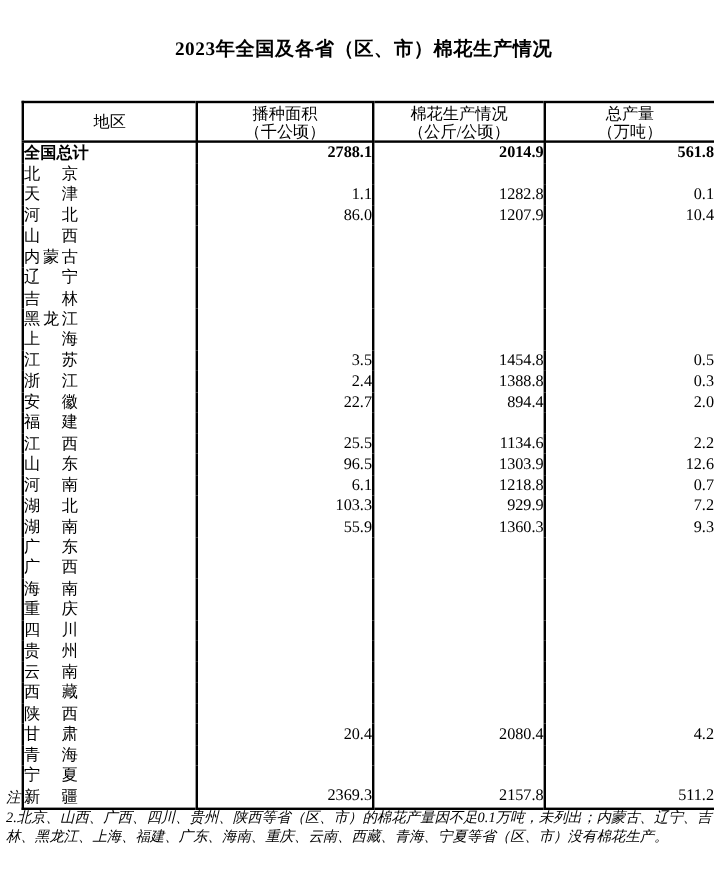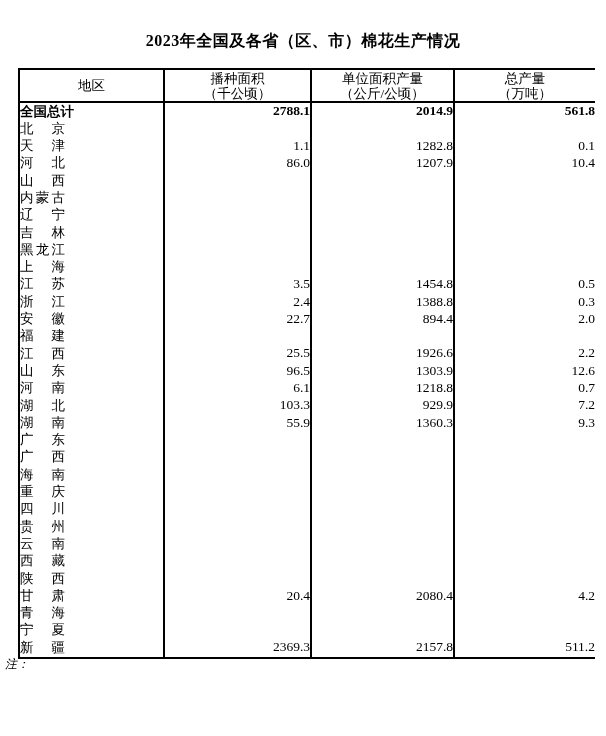--- a/index.html
+++ b/index.html
@@ -14,21 +14,21 @@
   .doc { position: relative; width: 503px; height: 736px; }
 
   .title {
     position: absolute; top: 31px; left: 0; width: 606px;
     text-align: center;
     font-size: 16px; font-weight: bold;
     letter-spacing: 0.5px;
   }
 
   table.stats {
-    position: absolute; top: 68px; left: 18px;
+    position: absolute; top: 84px; left: 18px;
     width: 576px;
     border-collapse: collapse;
     table-layout: fixed;
     border-top: 2px solid #000;
     border-bottom: 2px solid #000;
     border-left: 2px solid #000;
   }
   table.stats th, table.stats td {
     padding: 0;
     font-size: 13.5px;
@@ -81,21 +81,21 @@
     <thead>
       <tr>
         <th class="sep">
           <span>地区</span>
         </th>
         <th class="sep">
           <div>播种面积</div>
           <div>（千公顷）</div>
         </th>
         <th class="sep">
-          <div>单位面积产量</div>
+          <div>棉花生产情况</div>
           <div>（公斤/公顷）</div>
         </th>
         <th>
           <div>总产量</div>
           <div>（万吨）</div>
         </th>
       </tr>
     </thead>
     <tbody>
         <tr class="row-total">
@@ -227,21 +227,21 @@
           <td class="num-cell sep"></td>
           <td class="num-cell sep"></td>
           <td class="num-cell"></td>
         </tr>
         <tr>
           <td class="region-cell sep"><span class="region-name">
               <span>江</span>
               <span>西</span>
             </span></td>
           <td class="num-cell sep">25.5</td>
-          <td class="num-cell sep">1926.6</td>
+          <td class="num-cell sep">1134.6</td>
           <td class="num-cell">2.2</td>
         </tr>
         <tr>
           <td class="region-cell sep"><span class="region-name">
               <span>山</span>
               <span>东</span>
             </span></td>
           <td class="num-cell sep">96.5</td>
           <td class="num-cell sep">1303.9</td>
           <td class="num-cell">12.6</td>
@@ -388,15 +388,16 @@
             </span></td>
           <td class="num-cell sep">2369.3</td>
           <td class="num-cell sep">2157.8</td>
           <td class="num-cell">511.2</td>
         </tr>
       </tbody>
   </table>
 
   <div class="notes">
     <div class="note-line">注：</div>
+    <div class="note-line">2.北京、山西、广西、四川、贵州、陕西等省（区、市）的棉花产量因不足0.1万吨，未列出；内蒙古、辽宁、吉林、黑龙江、上海、福建、广东、海南、重庆、云南、西藏、青海、宁夏等省（区、市）没有棉花生产。</div>
   </div>
 
 </div>
 
 </body></html>

